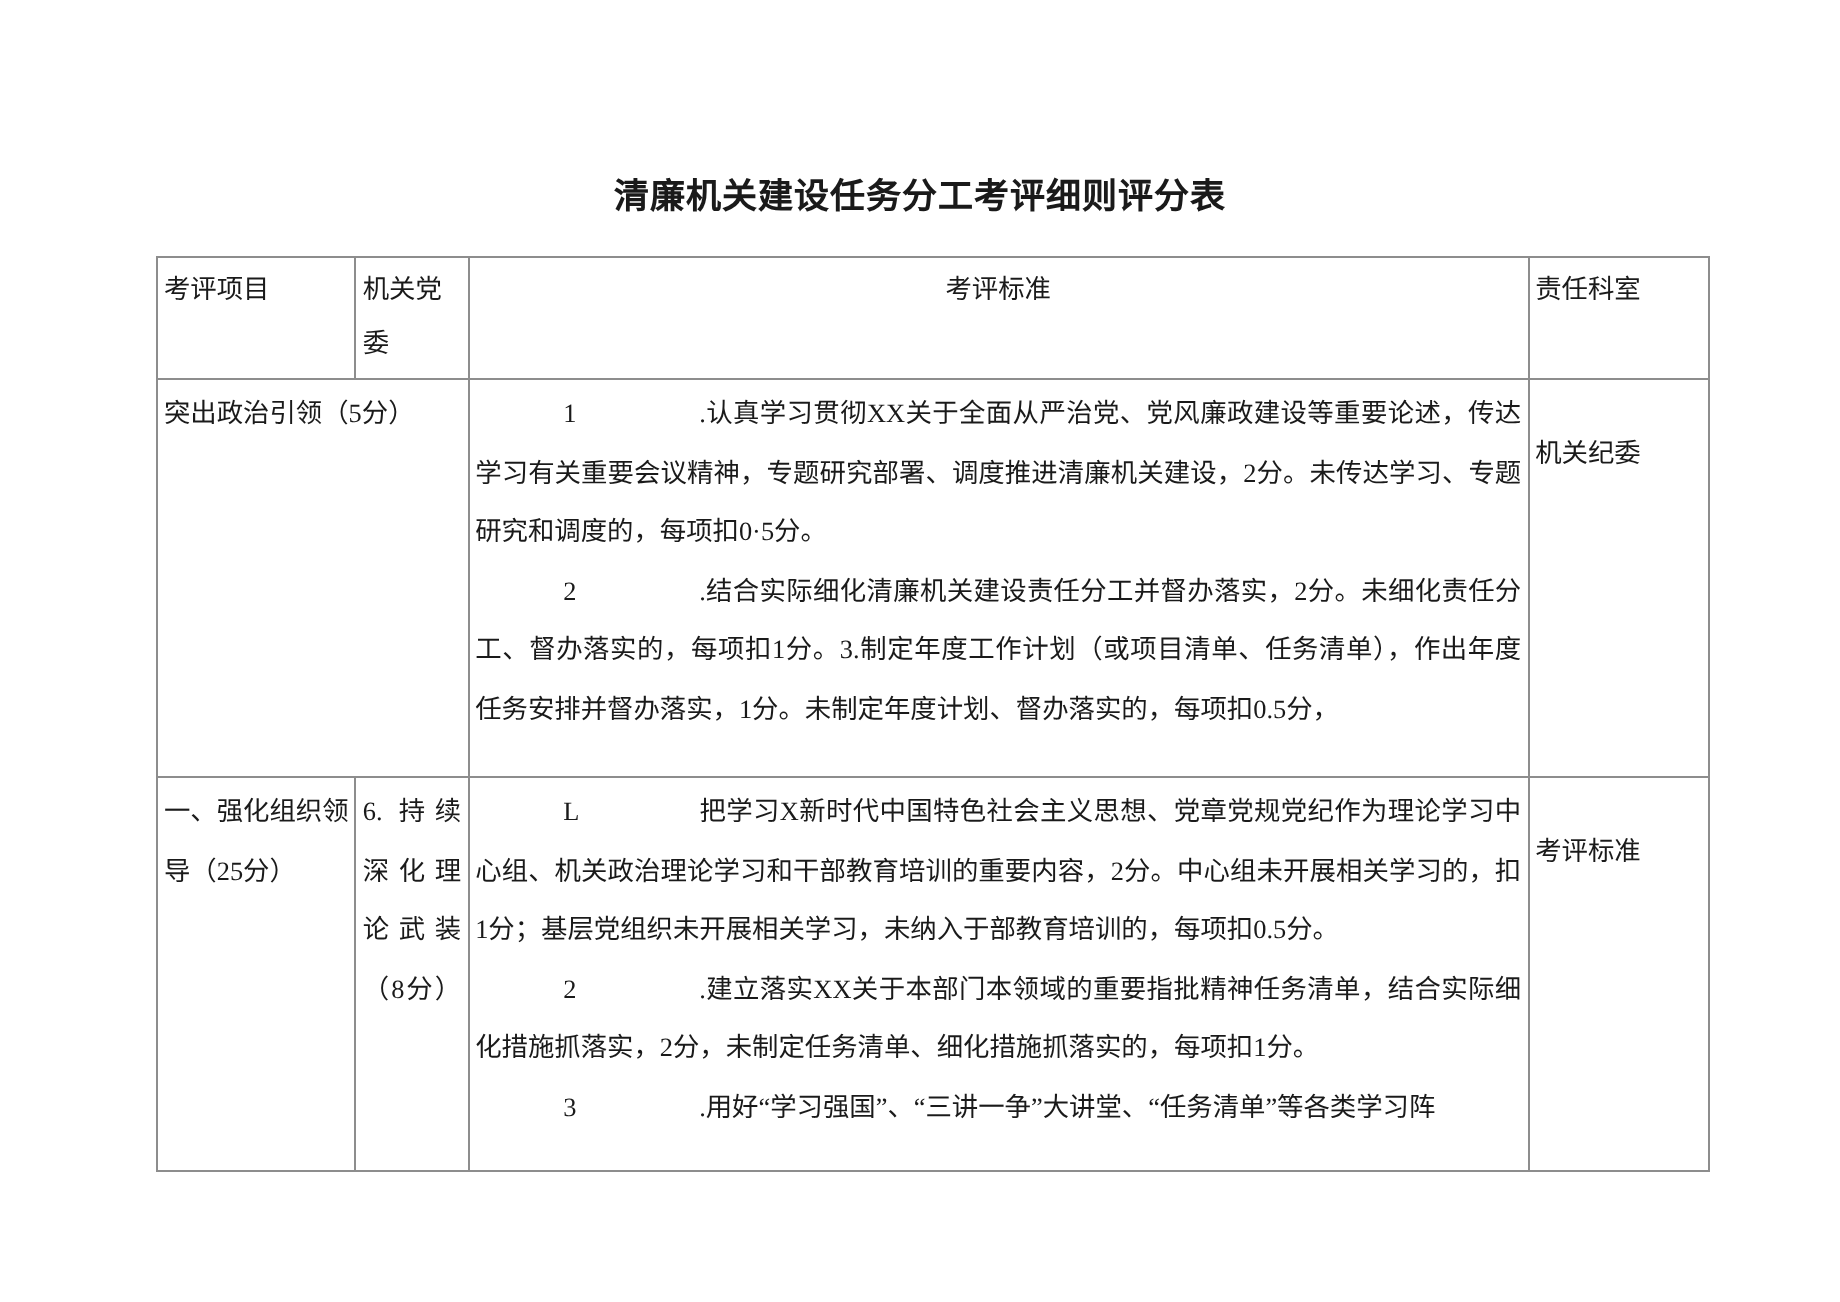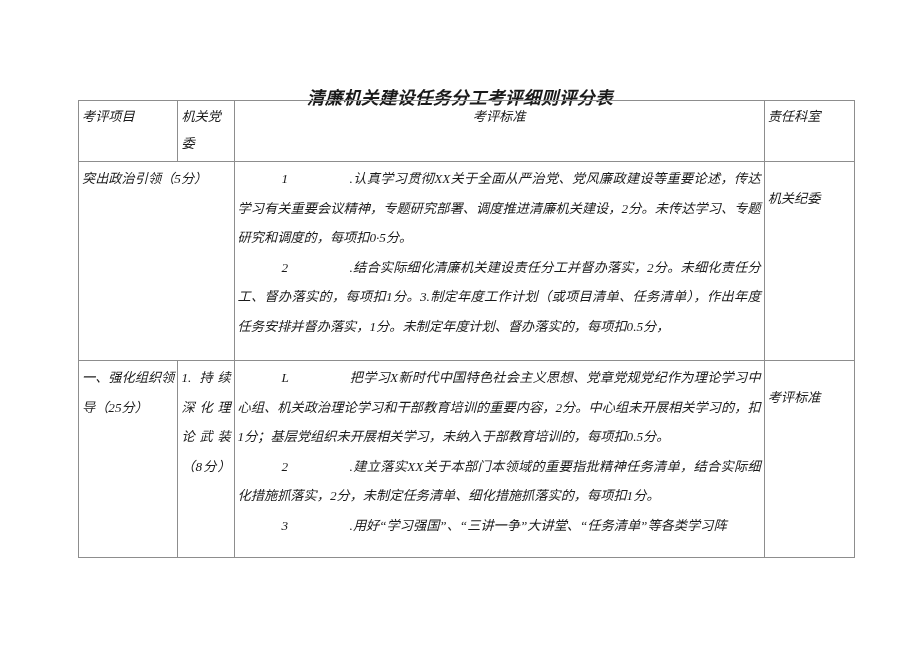--- a/index.html
+++ b/index.html
@@ -14,42 +14,41 @@
     font-family: "Liberation Serif", "DejaVu Serif", serif;
     color: #1a1a1a;
     -webkit-font-smoothing: antialiased;
   }
 
   .page {
     position: relative;
     width: 920px;
     height: 651px;
     box-sizing: border-box;
-    font-style: italic;
   }
 
   
   .doc-title {
     position: absolute;
     left: 0;
     top: 86px;
     width: 920px;
     text-align: center;
     font-size: 17.5px;
     font-weight: bold;
     letter-spacing: 0.5px;
     line-height: 24px;
     font-family: "Liberation Serif", "DejaVu Serif", serif;
   }
 
   
   .score-table {
     position: absolute;
     left: 78px;
-    top: 100px;
+    top: 128px;
     width: 777px;
     border-collapse: collapse;
     table-layout: fixed;
   }
   .score-table td {
     border: 1px solid #8d8d8d;
     vertical-align: top;
     padding: 2px 3px 4px 3px;
     font-size: 13.2px;
     line-height: 29.5px;
@@ -151,21 +150,21 @@
         <td class="tall-1">
           <span class="cell-text dept-cell">机关纪委</span>
         </td>
       </tr>
 
       <tr class="row-project">
         <td class="tall-2">
           <span class="cell-text">一、强化组织领导（25分）</span>
         </td>
         <td class="tall-2">
-          <p class="col2-text">1. 持续深化理论武装（8分）</p>
+          <p class="col2-text">6. 持续深化理论武装（8分）</p>
         </td>
         <td class="tall-2">
           <p class="justify-para"><span class="num-lead latin">L</span><span>把学习X新时代中国特色社会主义思想、党章党规党纪作为理论学习中心组、机关政治理论学习和干部教育培训的重要内容，2分。中心组未开展相关学习的，扣1分；基层党组织未开展相关学习，未纳入于部教育培训的，每项扣0.5分。</span></p>
           <p class="justify-para"><span class="num-lead latin">2</span><span>.建立落实XX关于本部门本领域的重要指批精神任务清单，结合实际细化措施抓落实，2分，未制定任务清单、细化措施抓落实的，每项扣1分。</span></p>
           <p class="justify-para"><span class="num-lead latin">3</span><span>.用好“学习强国”、“三讲一争”大讲堂、“任务清单”等各类学习阵</span></p>
         </td>
         <td class="tall-2">
           <span class="cell-text dept-cell">考评标准</span>
         </td>
       </tr>

